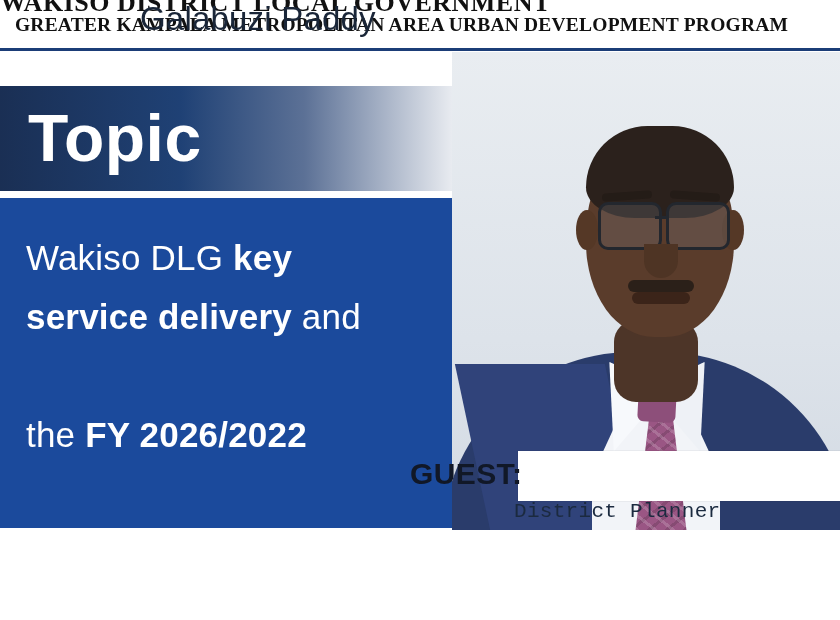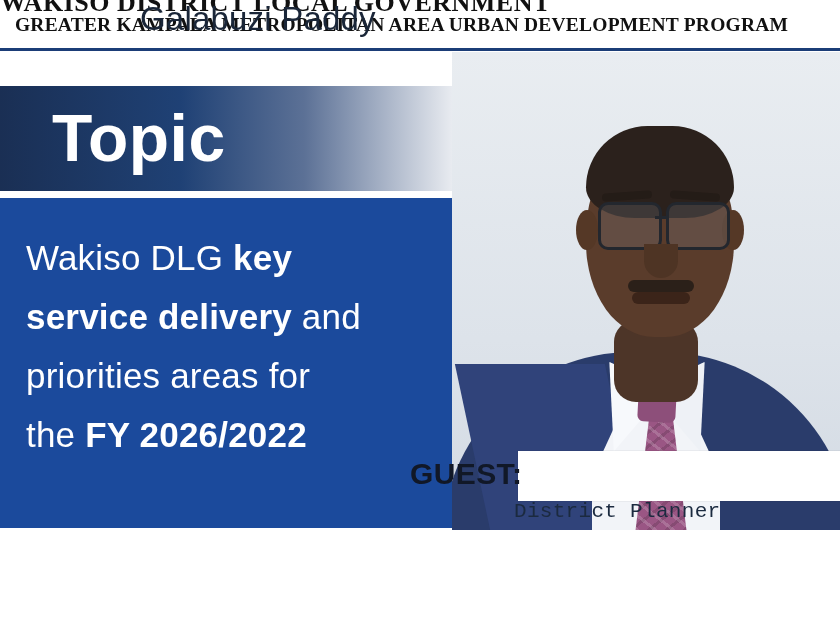--- a/index.html
+++ b/index.html
@@ -67,21 +67,21 @@
   
   .topic-banner {
     position: absolute;
     left: 0; top: 86px;
     width: 476px;
     height: 105px;
     background: linear-gradient(to right, #1a2f54 0%, #1f4175 38%, #5c7196 64%, #ffffff 100%);
   }
   .topic-word {
     position: absolute;
-    left: 52px;
+    left: 28px;
     top: 98px;
     font-size: 66px;
     font-weight: bold;
     color: #ffffff;
     letter-spacing: 0.5px;
     line-height: 80px;
   }
 
   
   .body-panel {
@@ -321,21 +321,21 @@
     <div class="header-rule"></div>
   </div>
 
   <div class="topic-banner"></div>
   <div class="topic-word">Topic</div>
 
   <div class="body-panel"></div>
   <div class="topic-text">
     <span>Wakiso DLG </span><b>key</b><br>
     <b>service delivery</b><span> and</span><br>
-    <span>priorities areas for</span><br>
+    <br>
     <span>the </span><b>FY 2026/2022</b>
   </div>
 
   <div class="photo-wrap">
     <div class="photo-bg"></div>
     <div class="suit"></div>
     <div class="suit-left"></div>
     <div class="shirt"></div>
     <div class="collar-l"></div>
     <div class="collar-r"></div>

